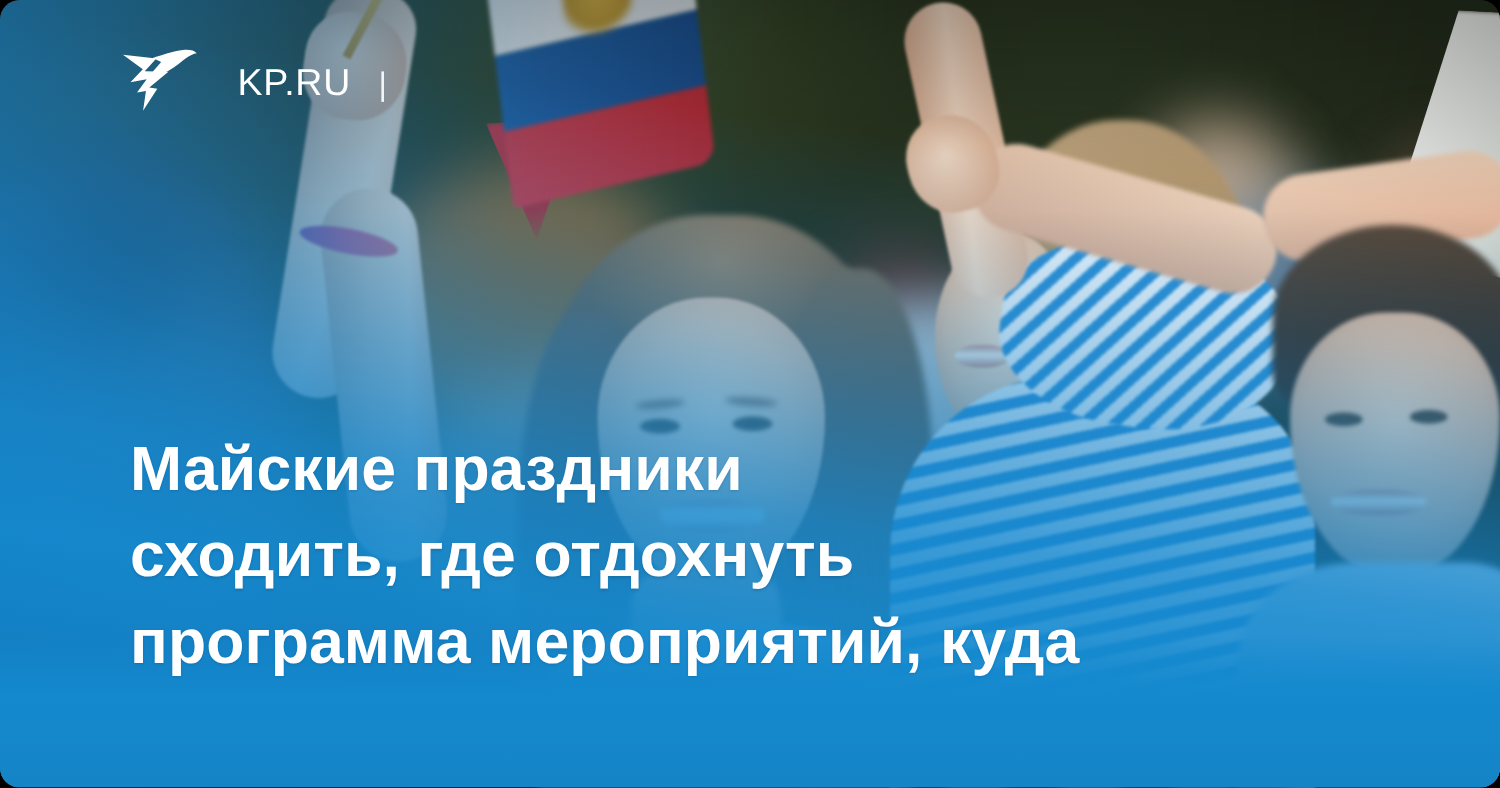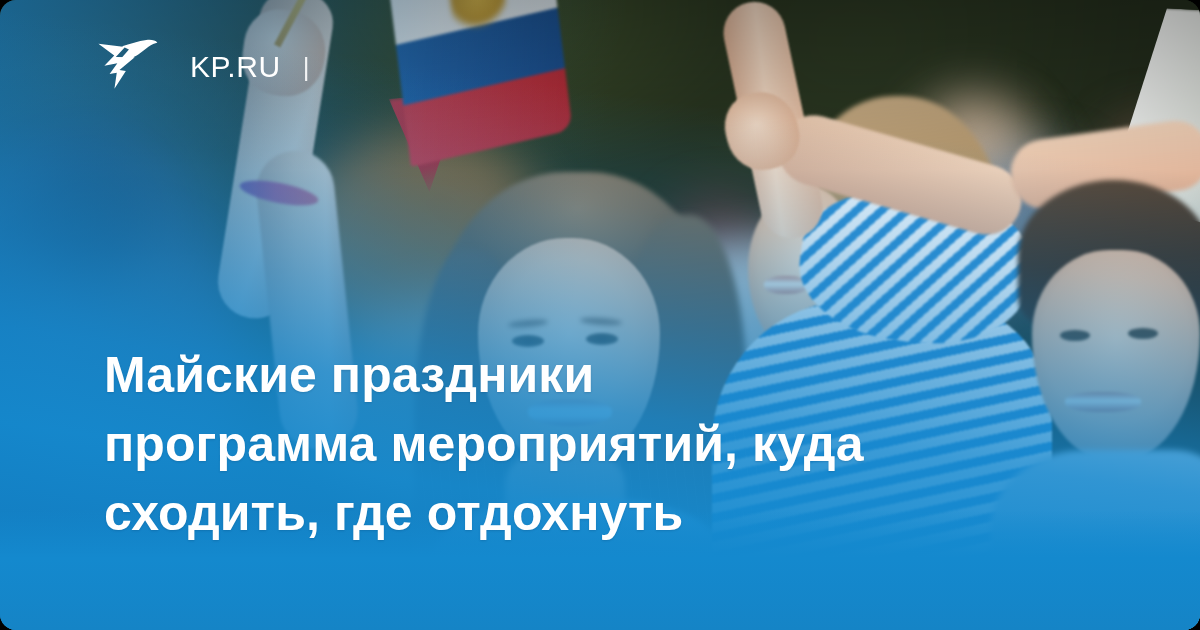--- a/index.html
+++ b/index.html
@@ -489,17 +489,17 @@
     <svg class="logo-bird" viewBox="0 0 64 60" aria-hidden="true">
       <path fill="#ffffff" d="M2.4 6.0 L30.0 9.2 L20.4 19.6 L40.0 20.0 L24.2 33.0 L30.8 34.2 L19.0 52.4 L21.4 36.0 L14.0 37.2 L22.0 26.2 L8.6 28.8 L18.8 18.0 L2.4 6.0 Z
                M27.0 8.6 C34.5 6.2 44.0 3.0 52.0 2.0 C57.0 1.4 61.6 2.2 63.4 4.8 C61.0 5.2 57.4 6.6 54.2 9.0 C49.0 12.9 43.2 18.0 38.2 20.0 L27.0 20.0 L34.0 12.0 Z"></path>
     </svg>
     <span class="brand">KP.RU</span>
     <span class="sep">|</span>
   </div>
 
   <h1 class="title">
     <span class="ln">Майские праздники</span>
+    <span class="ln">сходить, где отдохнуть</span>
     <span class="ln">программа мероприятий, куда</span>
-    <span class="ln">сходить, где отдохнуть</span>
   </h1>
 
 </div>
 
 </body></html>

